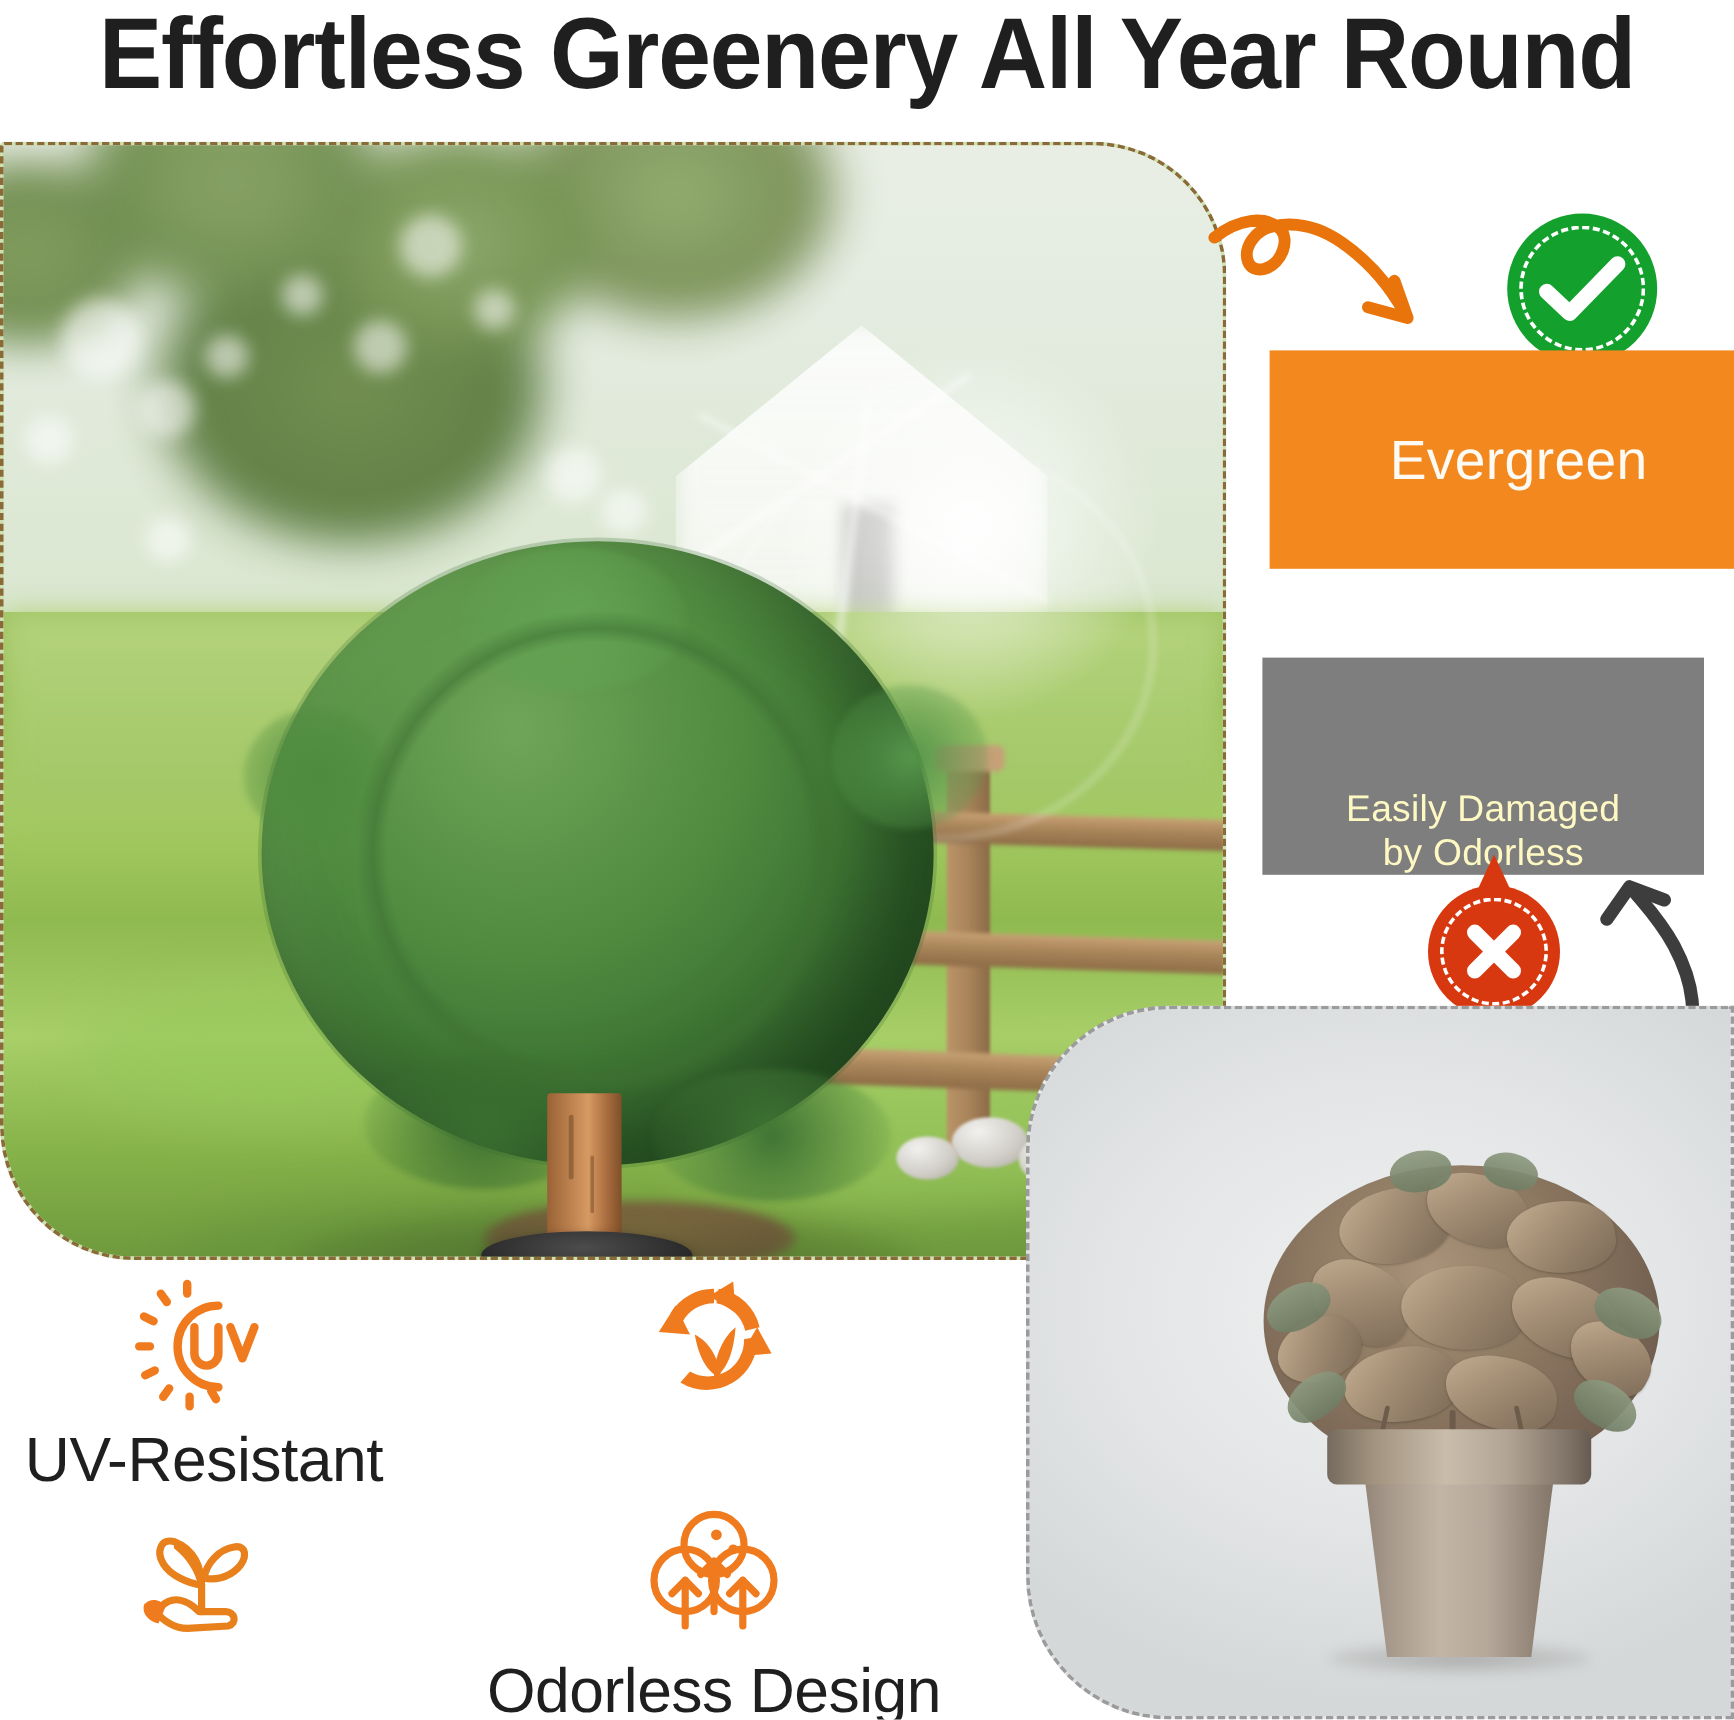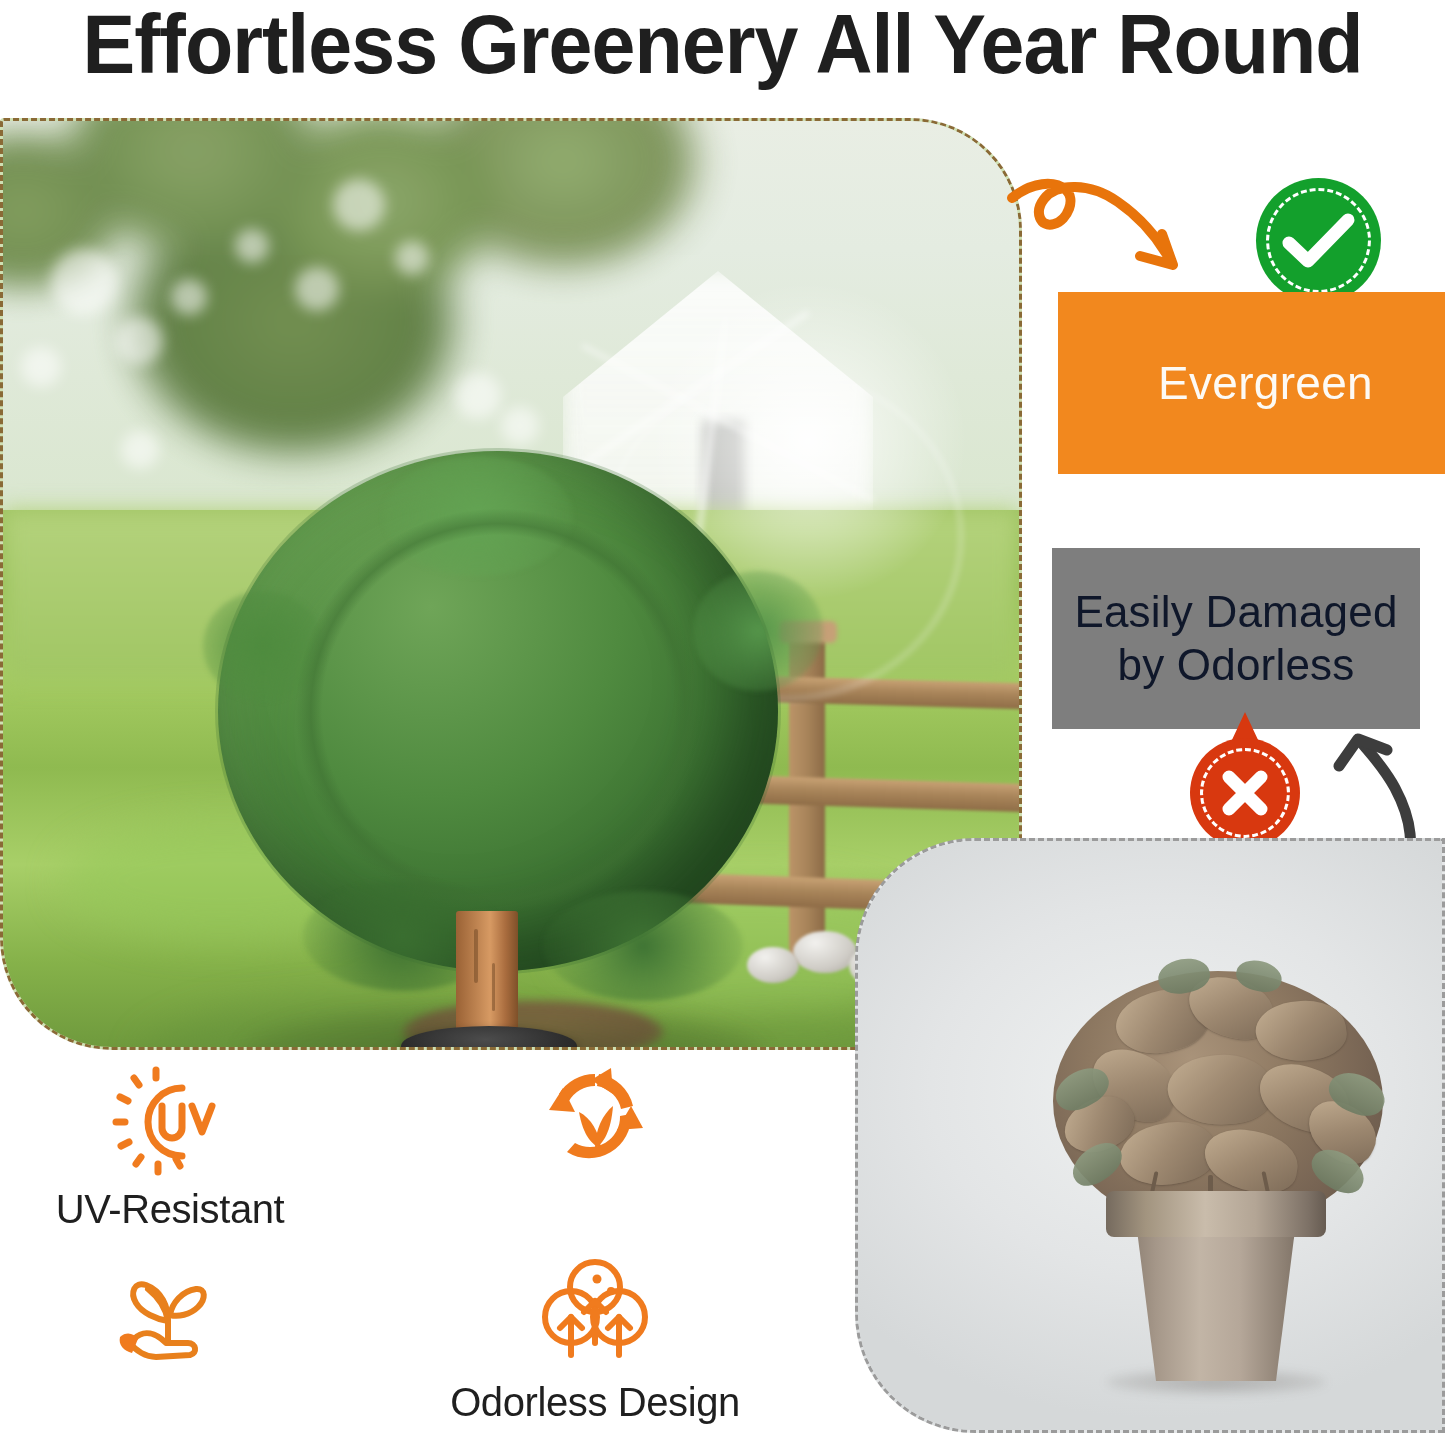--- a/index.html
+++ b/index.html
@@ -215,22 +215,22 @@
     background:#F2881E;
     display:flex; flex-direction:column;
     align-items:center; justify-content:center;
     color:#fdfaf4; font-size:46px; line-height:1.18; font-weight:normal;
     text-align:center; letter-spacing:0.3px;padding-left:28px;
   }
   #badge-gray {
     position:absolute; left:1052px; top:548px; width:368px; height:181px;
     background:#7e7e7e;
     display:flex; flex-direction:column;
-    align-items:center; justify-content:center;
-    color:#0f172a; font-size:44px; line-height:1.2; font-weight:normal;
+    align-items:center; justify-content:flex-end;
+    color:#fef9c3; font-size:31px; line-height:1.2; font-weight:normal;
     text-align:center; letter-spacing:0.2px;
   }
 
   
   .pin { position:absolute; }
   .pin-circle {
     position:absolute; border-radius:50%;
     display:flex; align-items:center; justify-content:center;
   }
   .pin-dash {
@@ -262,21 +262,21 @@
   
   #features {
     position:absolute; left:0px; top:1066px; width:860px; height:367px;
   }
   .feat {
     position:absolute; width:420px; height:180px;
     display:flex; flex-direction:column; align-items:center; justify-content:flex-start;
   }
   .feat-icon { width:120px; height:115px; position:relative; }
   .feat-label {
-    margin-top:6px; font-size:40px; color:#1f1f1f;
+    margin-top:6px; font-size:52px; color:#1f1f1f;
     white-space:nowrap; letter-spacing:-0.4px;
   }
   #feat-0 { left:-40px;  top:0px; }
   #feat-1 { left:385px;  top:0px; }
   #feat-2 { left:-40px;  top:193px; }
   #feat-3 { left:385px;  top:193px; }
 
   svg { display:block; overflow:visible; }
 </style>
 </head>

